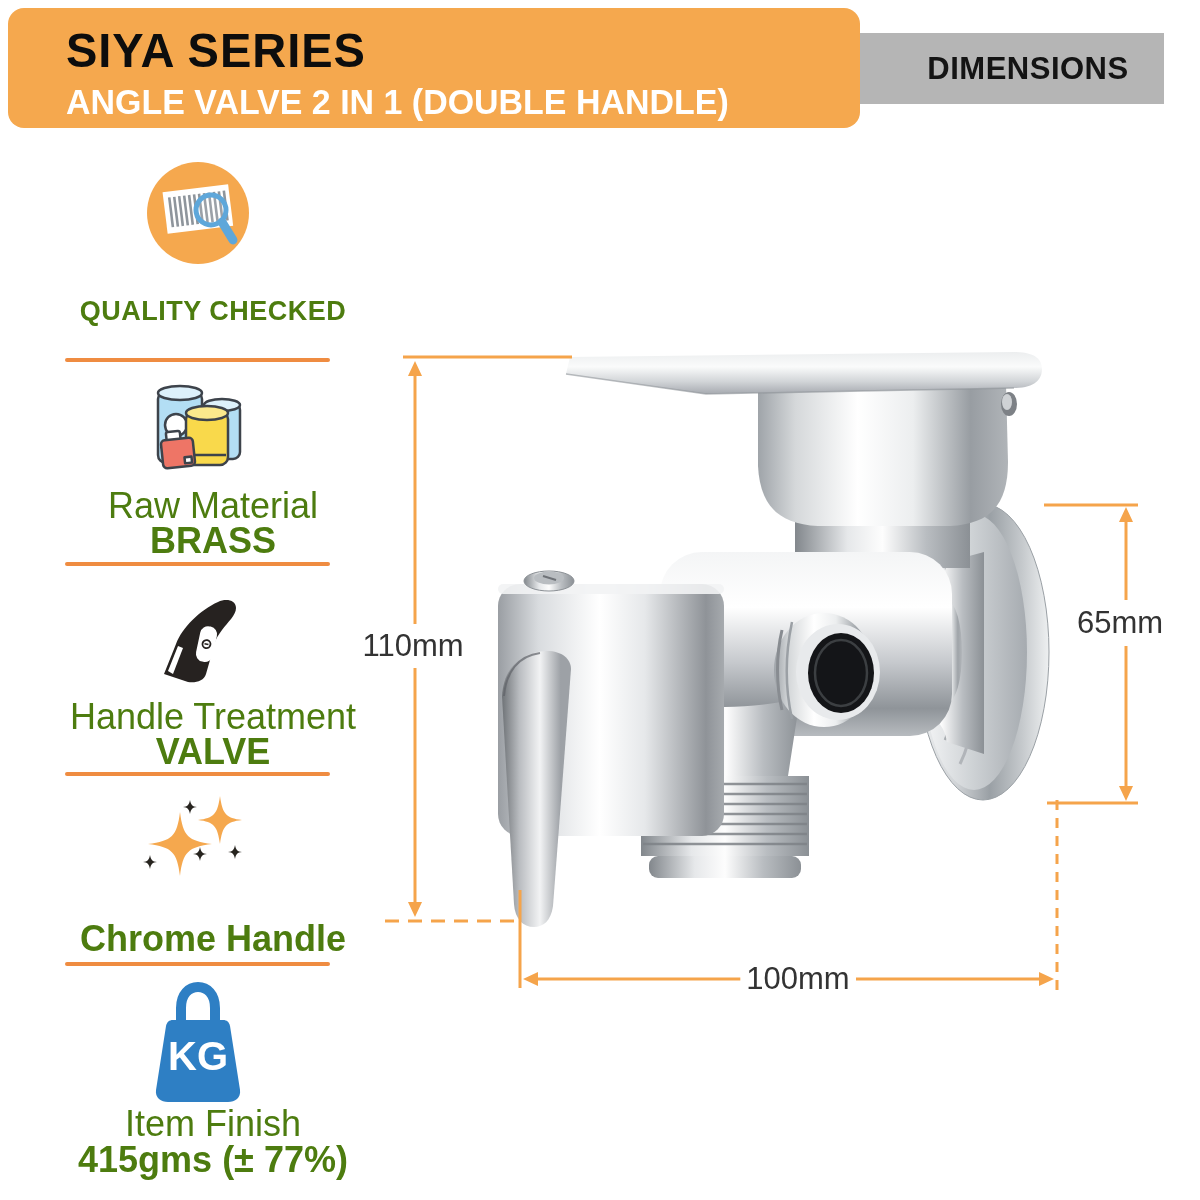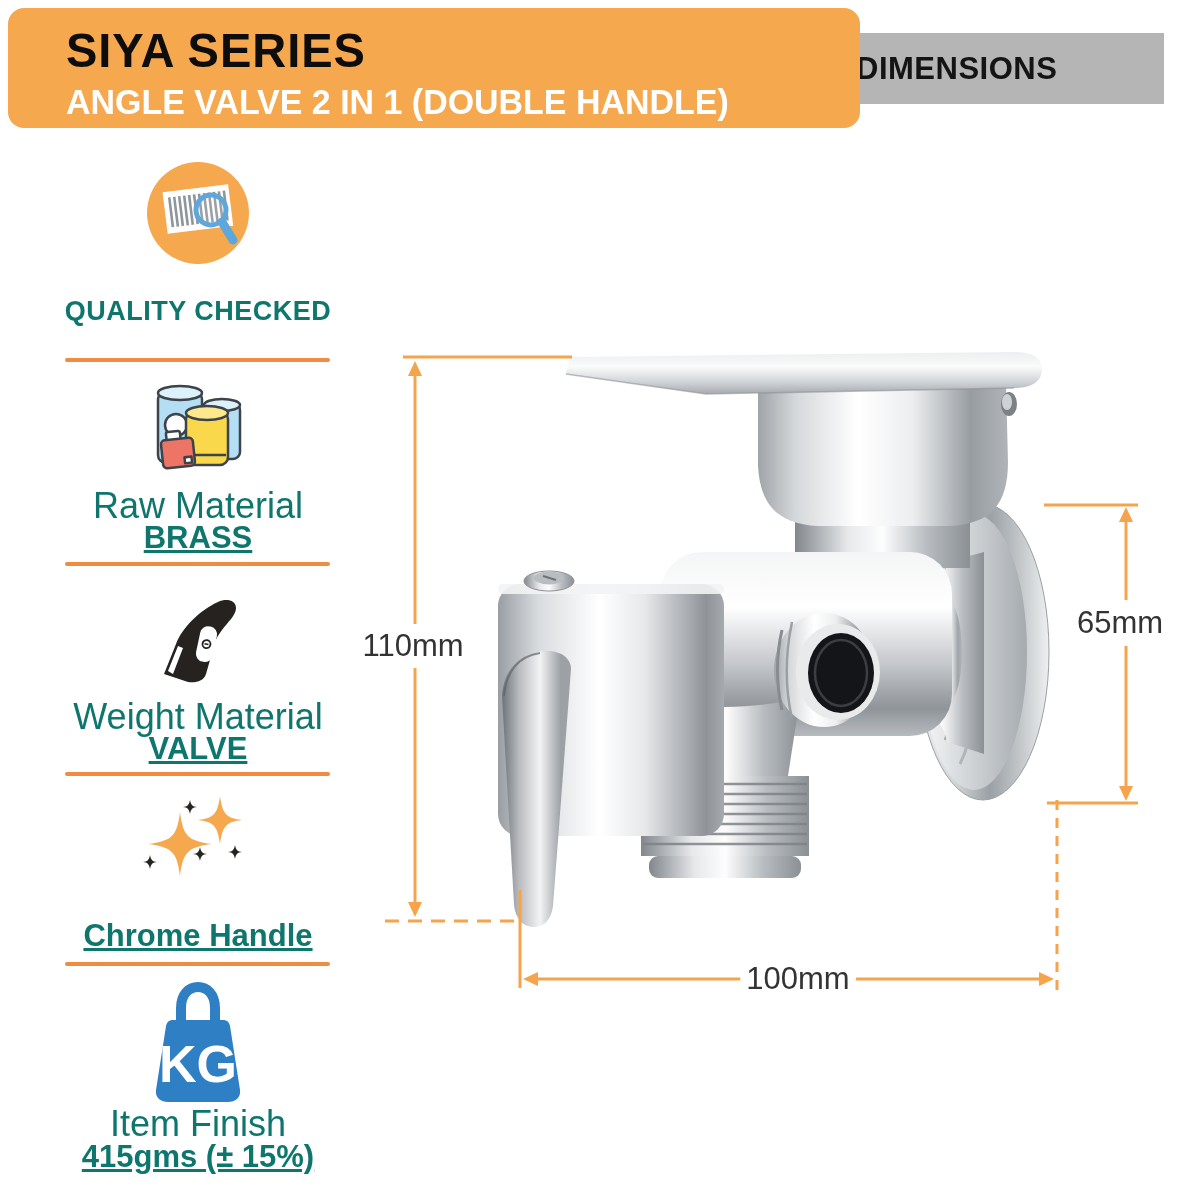--- a/index.html
+++ b/index.html
@@ -7,34 +7,34 @@
         font-family:"Liberation Sans", sans-serif;}
 
   
   .header{position:absolute;left:8px;top:8px;width:852px;height:120px;
           background:#F5A84E;border-radius:16px;z-index:2;}
   .header .title{position:absolute;left:58px;top:14px;font-size:49px;font-weight:800;
           color:#0d0d0d;letter-spacing:1px;transform:scaleX(.96);transform-origin:left;}
   .header .subtitle{position:absolute;left:58px;top:74px;font-size:35px;font-weight:700;
           color:#ffffff;letter-spacing:0px;transform:scaleX(.97);transform-origin:left;white-space:nowrap;}
   .dim-tab{position:absolute;left:856px;top:33px;width:344px;height:71px;background:#B5B5B5;
-          display:flex;align-items:center;justify-content:flex-start;z-index:1;}
+          display:flex;align-items:center;justify-content:center;z-index:1;}
   .dim-tab span{font-size:31px;font-weight:800;color:#141414;letter-spacing:.5px;}
 
   
   .sidebar{position:absolute;left:40px;top:140px;width:316px;height:1050px;}
   .feat-icon{position:absolute;left:50%;transform:translateX(-50%);}
-  .feat-label,.feat-value{position:absolute;left:0;width:316px;text-align:center;color:#0f766e;}
+  .feat-label,.feat-value{position:absolute;left:15px;width:316px;text-align:center;color:#4d7c0f;}
   .feat-label{font-size:36px;font-weight:400;}
-  .feat-value{font-size:31px;font-weight:700;text-decoration:underline;}
+  .feat-value{font-size:36px;font-weight:700;}
   .qc-label{font-size:27px;font-weight:800;letter-spacing:.5px;}
   .divider{position:absolute;left:25px;width:265px;height:4px;background:#EF8C41;border-radius:2px;}
   .kg-wrap{position:absolute;left:50%;transform:translateX(-50%);width:106px;height:122px;}
   .kg-text{position:absolute;left:0;right:0;top:52px;text-align:center;
-           font-size:52px;font-weight:700;color:#fff;}
+           font-size:40px;font-weight:700;color:#fff;}
 
   
   .valve-svg{position:absolute;left:360px;top:330px;width:840px;height:700px;}
   .dim-label{position:absolute;transform:translateX(-50%);background:#ffffff;padding:0 6px;
              font-size:31px;font-weight:400;color:#333;white-space:nowrap;z-index:3;}
 </style>
 </head>
 <body>
 
 <div class="page">
@@ -102,21 +102,21 @@
       <path d="M 14,86 L 26,56 C 32,40 50,22 68,14 C 76,10 86,12 86,20
                C 86,27 78,34 72,42 C 65,51 62,60 60,72 L 56,86
                C 54,93 46,95 38,94 Z" fill="#262220"></path>
       <path d="M 18,83 L 28,58 L 33,60 L 23,86 Z" fill="#ffffff"></path>
       <g transform="rotate(12 56 56)">
         <rect x="48" y="38" width="17" height="36" rx="8" fill="#ffffff"></rect>
         <circle cx="56.5" cy="56" r="4" fill="none" stroke="#262220" stroke-width="1.8"></circle>
         <line x1="54.5" y1="56" x2="58.5" y2="56" stroke="#262220" stroke-width="1.6"></line>
       </g>
     </svg>
-    <div class="feat-label" style="top:556px">Weight Material</div>
+    <div class="feat-label" style="top:556px">Handle Treatment</div>
     <div class="feat-value" style="top:591px">VALVE</div>
 
     <div class="divider" style="top:632px"></div>
 
     <svg class="feat-icon" style="top:652px" width="120" height="86" viewBox="0 0 120 86">
       <path d="M42,20 C45,44 50,49 74,52 C50,55 45,60 42,84 C39,60 34,55 10,52 C34,49 39,44 42,20 Z" fill="#F5A84E"></path>
       <path d="M82,4 C84.5,22 88,26 104,28 C88,30 84.5,34 82,52 C79.5,34 76,30 60,28 C76,26 79.5,22 82,4 Z" fill="#F5A84E"></path>
       <path d="M12,63 C13,68 14.5,69.5 19,70 C14.5,70.5 13,72 12,77 C11,72 9.5,70.5 5,70 C9.5,69.5 11,68 12,63 Z" fill="#27241f"></path>
       <path d="M52,8 C53,13 54.5,14.5 59,15 C54.5,15.5 53,17 52,22 C51,17 49.5,15.5 45,15 C49.5,14.5 51,13 52,8 Z" fill="#27241f"></path>
       <path d="M62,55 C63,60 64.5,61.5 69,62 C64.5,62.5 63,64 62,69 C61,64 59.5,62.5 55,62 C59.5,61.5 61,60 62,55 Z" fill="#27241f"></path>
@@ -128,21 +128,21 @@
 
     <div class="kg-wrap" style="top:842px">
       <svg width="106" height="122" viewBox="0 0 106 122">
         <path d="M 36,46 V 26 C 36,12 44,5 53,5 C 62,5 70,12 70,26 V 46" fill="none" stroke="#2E7FC4" stroke-width="10"></path>
         <path d="M 28,38 L 78,38 C 82,38 84,40 85,44 L 95,108 C 96,116 90,120 83,120
                  L 23,120 C 16,120 10,116 11,108 L 21,44 C 22,40 24,38 28,38 Z" fill="#2E7FC4"></path>
       </svg>
       <span class="kg-text">KG</span>
     </div>
     <div class="feat-label" style="top:963px">Item Finish</div>
-    <div class="feat-value" style="top:999px">415gms (± 15%)</div>
+    <div class="feat-value" style="top:999px">415gms (± 77%)</div>
   </div>
 
   <svg class="valve-svg" viewBox="360 330 840 700">
     <defs>
       <linearGradient id="gBlade" x1="0" y1="0" x2="0" y2="1">
         <stop offset="0" stop-color="#eceeef"></stop>
           <stop offset=".35" stop-color="#fafbfb"></stop>
         <stop offset=".7" stop-color="#d2d5d8"></stop>
           <stop offset="1" stop-color="#a6aab0"></stop>
       </linearGradient>

